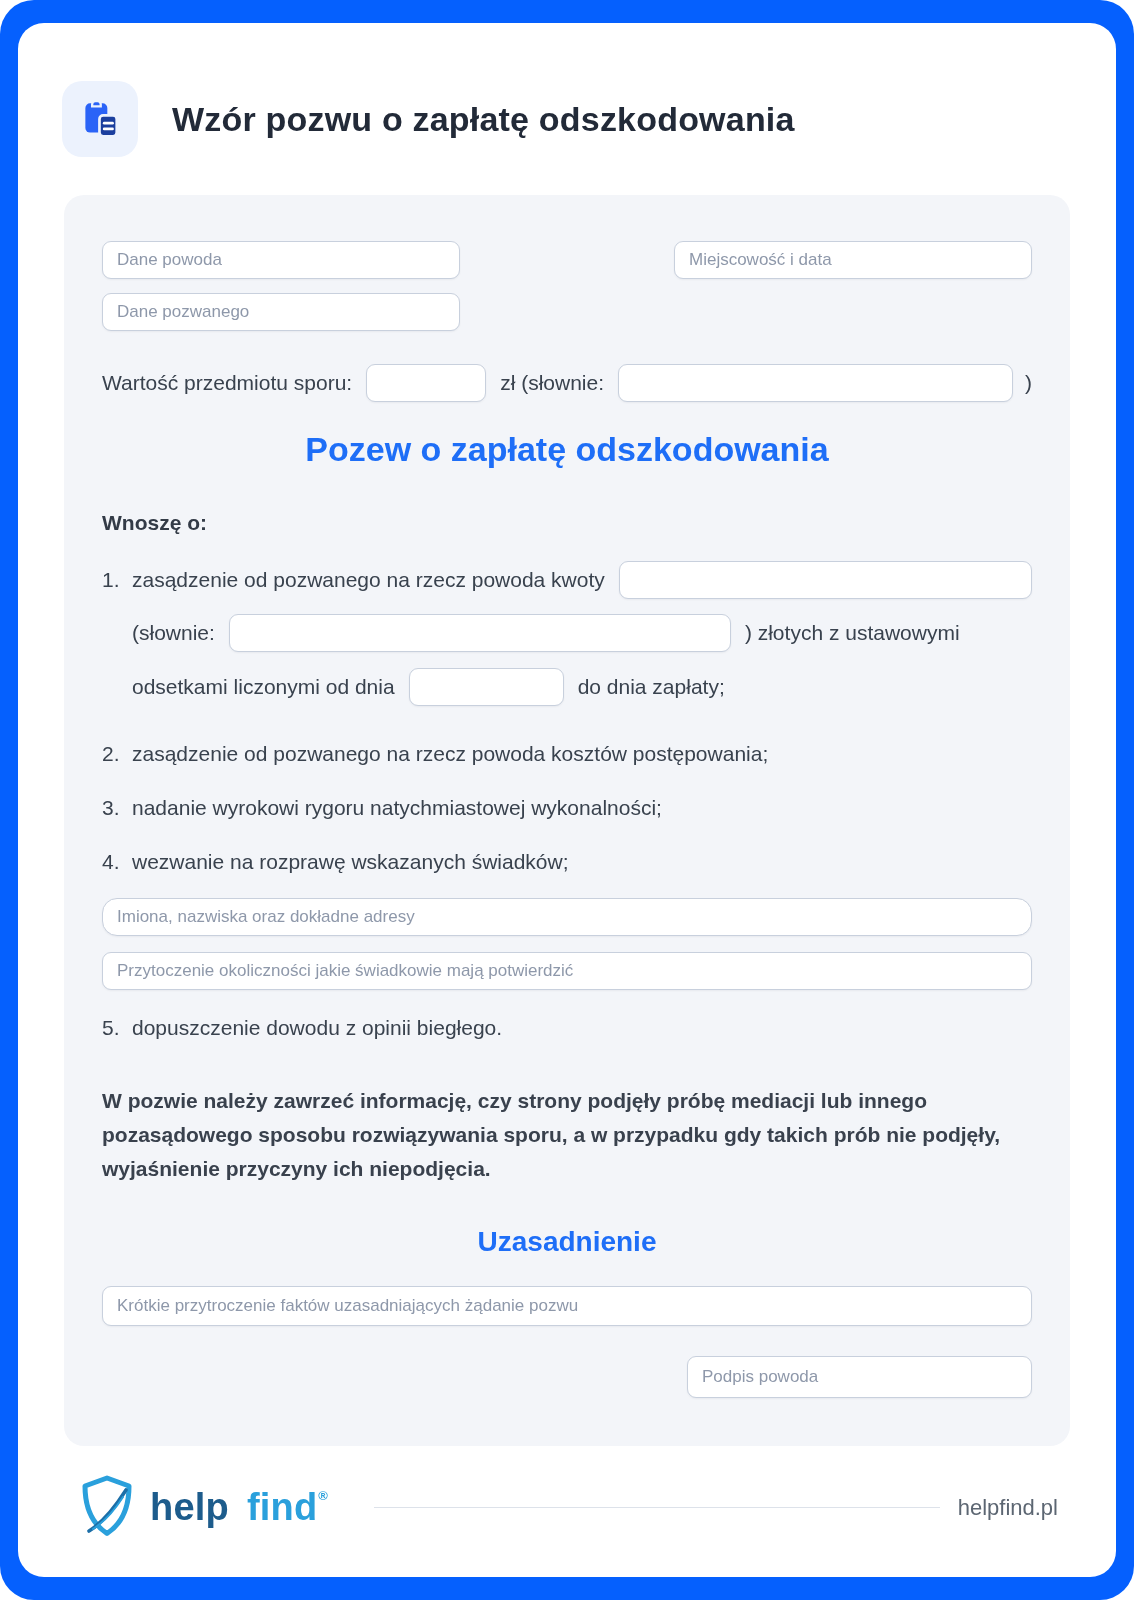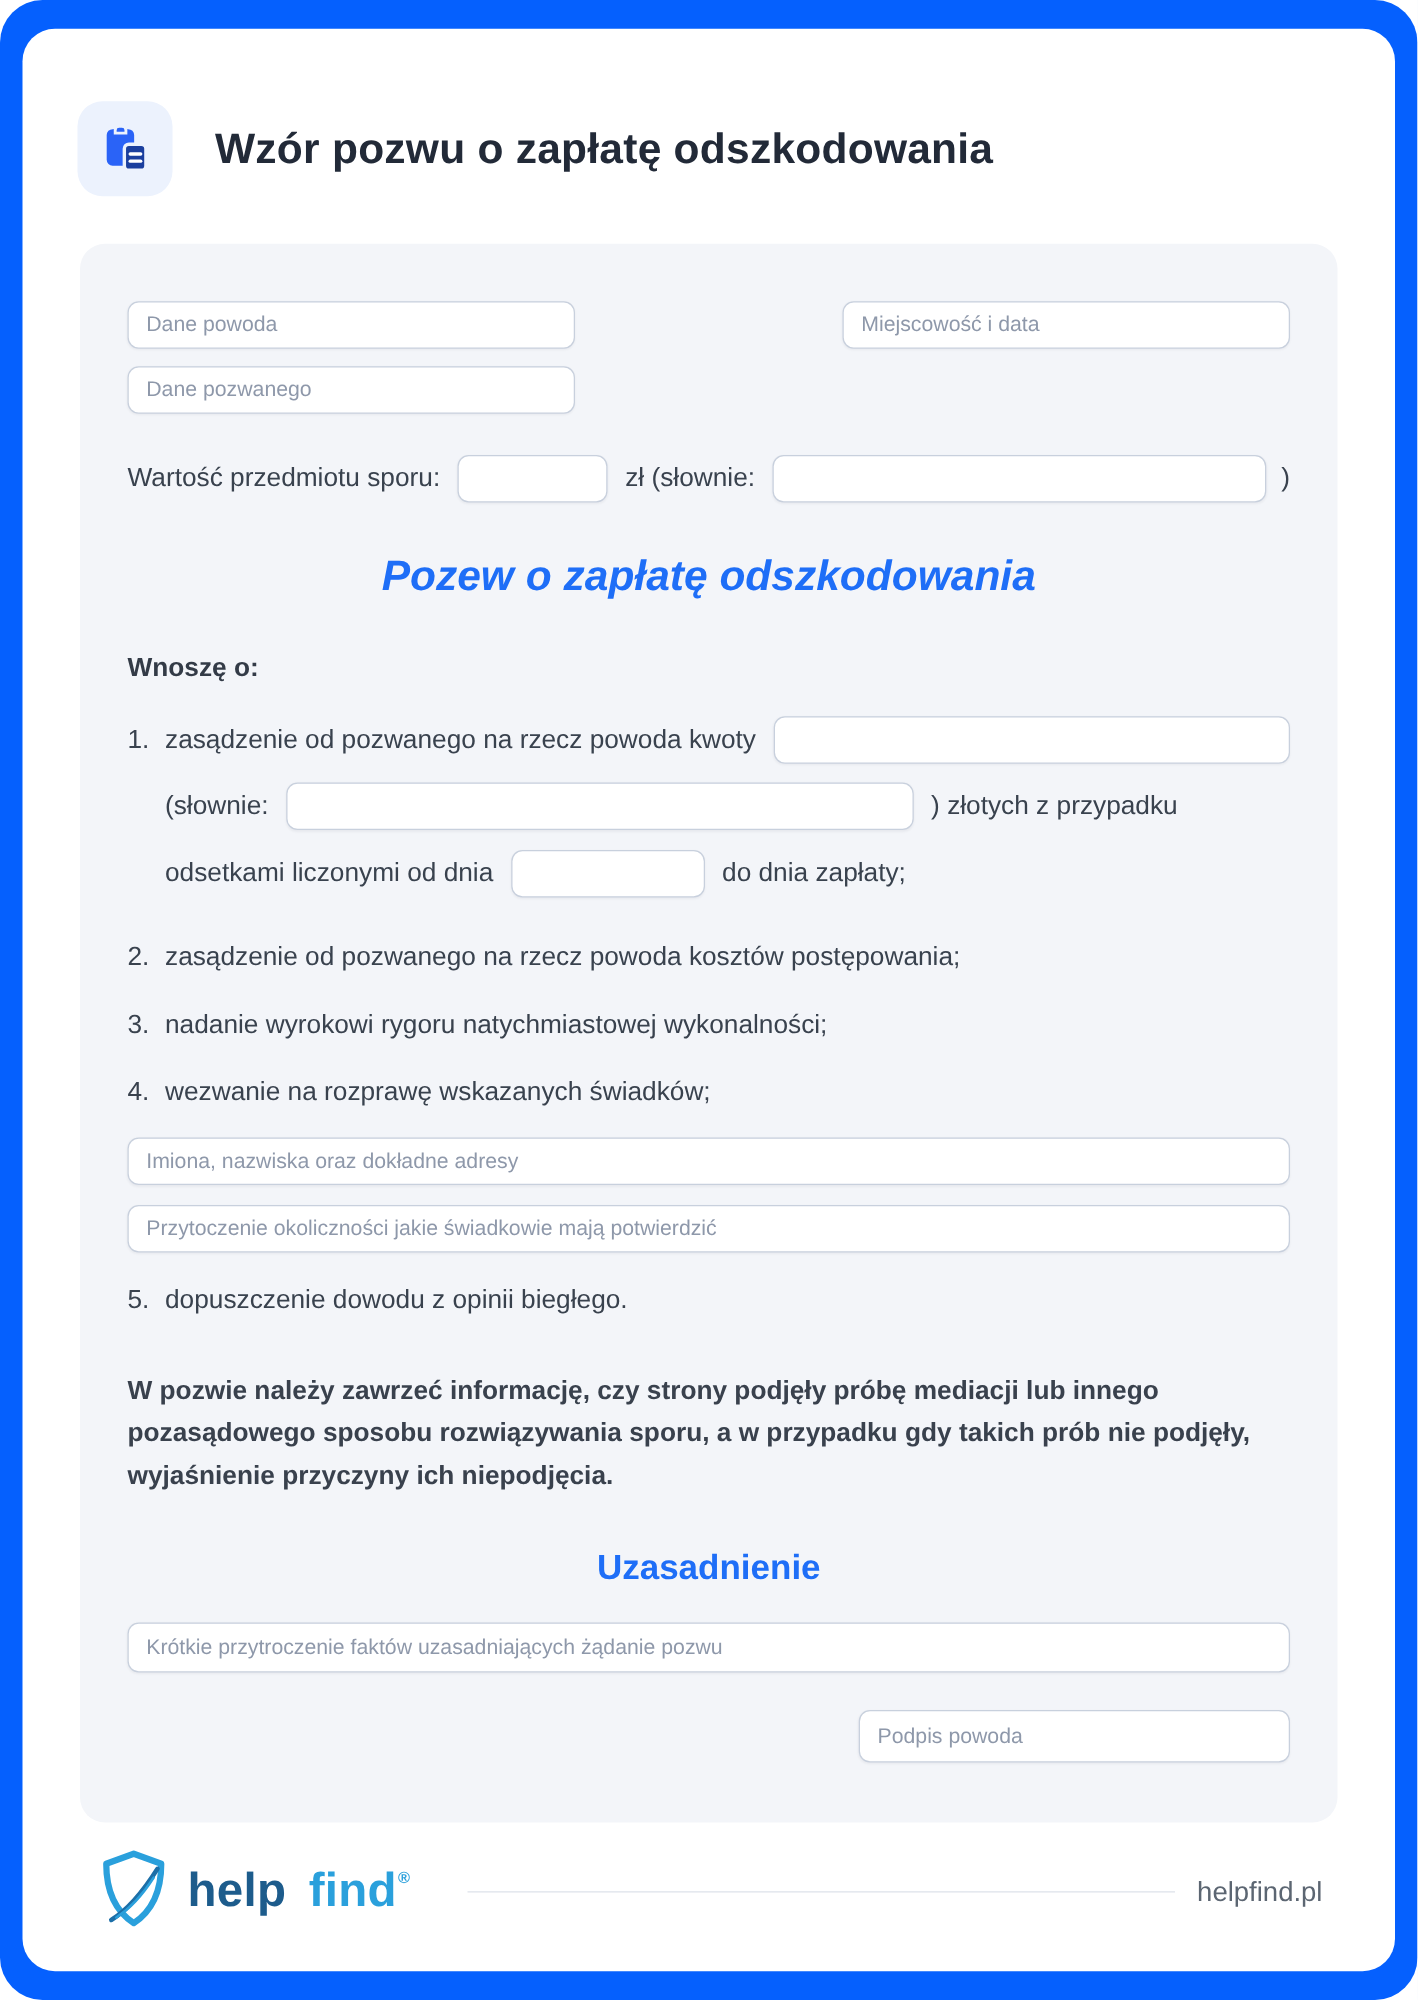--- a/index.html
+++ b/index.html
@@ -21,42 +21,42 @@
   .w-half{width:358px;}
   .mt14{margin-top:14px;}
 
   .value-row{margin-top:33px;display:flex;align-items:center;font-size:21px;color:#39424e;}
   .value-row .lbl{margin-right:14px;}
   .value-row .mid{margin:0 14px;}
   .fld-small{width:120px;}
   .fld-med{width:318px;}
   .paren{margin-left:12px;}
 
-  .doc-title{margin-top:40px;text-align:center;font-size:34px;font-weight:700;color:#1e6ef7;font-style:italic;}
+  .doc-title{margin-top:28px;text-align:center;font-size:34px;font-weight:700;color:#1e6ef7;}
   .wnosze{margin-top:42px;font-size:21px;font-weight:700;color:#333b47;}
 
   .list{margin-top:26px;}
   .li-row{display:flex;align-items:center;font-size:21px;color:#39424e;}
   .li-num{width:30px;flex:0 0 auto;}
   .li-text{white-space:nowrap;}
   .li-row .fld{margin-left:14px;}
   .indent{padding-left:30px;}
   .indent .fld{margin:0 14px;}
   .mt15{margin-top:15px;}
   .mt16{margin-top:16px;}
   .mt26{margin-top:26px;}
   .mt30{margin-top:30px;}
   .mt36{margin-top:36px;}
   .grow{flex:1;}
   .fld-slownie{width:502px;}
   .fld-date{width:155px;}
   .fld-full{width:100%;}
 
   .wit-input{margin-top:16px;display:block;}
-  .wit-first{margin-top:24px;}
+  .wit-first{margin-top:24px;border-radius:15px;}
 
   .note{margin-top:44px;font-size:21px;font-weight:700;color:#39414d;line-height:34px;}
   .uza-title{margin-top:40px;text-align:center;font-size:28px;font-weight:700;color:#1e6ef7;}
   .uza-input{margin-top:28px;height:40px;}
   .sign-row{margin-top:30px;display:flex;justify-content:flex-end;}
   .fld-sign{width:345px;height:42px;}
 
   
   .ftr{flex:1;display:flex;align-items:center;padding:0 58px 8px 58px;}
   .logo{display:flex;align-items:center;flex:0 0 auto;}
@@ -112,21 +112,21 @@
 
         <div class="list-item">
           <div class="li-row">
             <span class="li-num">1.</span>
             <span class="li-text">zasądzenie od pozwanego na rzecz powoda kwoty</span>
             <input class="fld grow" type="text" style="">
           </div>
           <div class="li-row indent mt15">
             <span class="li-text">(słownie:</span>
             <input class="fld fld-slownie" type="text" style="">
-            <span class="li-text">) złotych z przypadku</span>
+            <span class="li-text">) złotych z ustawowymi</span>
           </div>
           <div class="li-row indent mt16">
             <span class="li-text">odsetkami liczonymi od dnia</span>
             <input class="fld fld-date" type="text" style="">
             <span class="li-text">do dnia zapłaty;</span>
           </div>
         </div>
 
         <div class="li-row mt36">
           <span class="li-num">2.</span>

